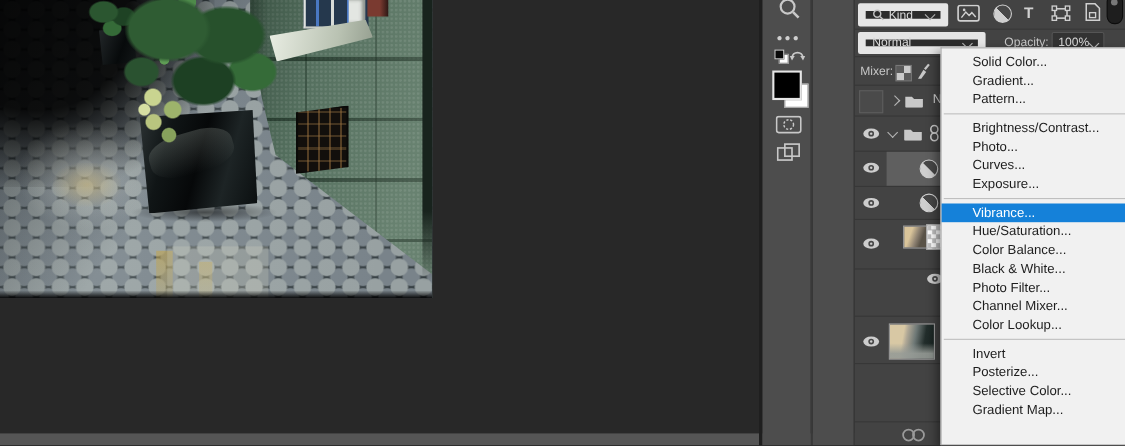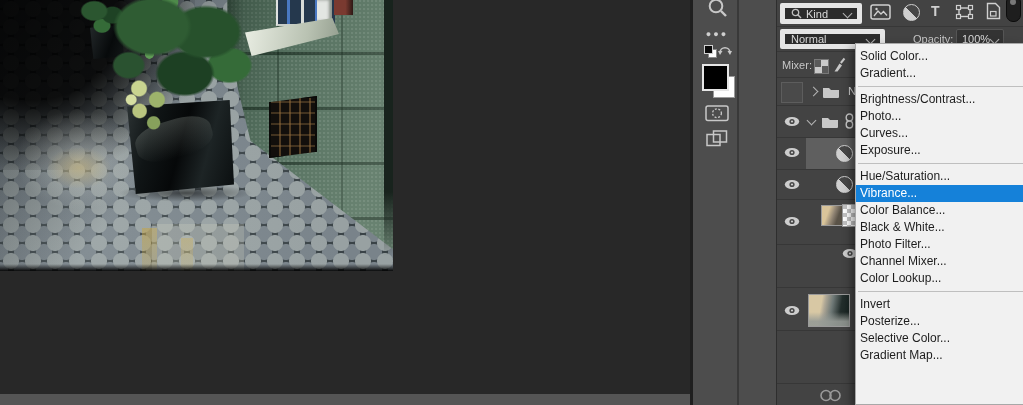--- a/index.html
+++ b/index.html
@@ -107,21 +107,21 @@
   .tool{left:703px;width:28px;height:24px;display:flex;align-items:center;justify-content:center;}
   .dots{color:#cfcfcf;font-size:9px;letter-spacing:2px;}
   .fg-swatch{left:702px;top:64px;width:23px;height:23px;background:#000;border:2px solid #e6e6e6;z-index:3;}
   .bg-swatch{left:713px;top:76px;width:20px;height:20px;background:#fff;border:1px solid #9a9a9a;z-index:2;}
   .mini-fg{left:704px;top:45px;width:7px;height:7px;background:#0a0a0a;border:1px solid #d0d0d0;z-index:2;}
   .mini-bg{left:708px;top:49px;width:7px;height:7px;background:#fdfdfd;border:1px solid #8a8a8a;}
 
   
   #panel{left:777px;top:0;width:246px;height:405px;background:#434343;}
   .hline{left:777px;width:246px;height:1px;background:#373737;}
-  .field{background:#2c2c2c;border:5px solid #e5e5e5;border-radius:2px;
+  .field{background:#2c2c2c;border:7px solid #e5e5e5;border-radius:2px;
          color:#d8d8d8;font-size:11px;display:flex;align-items:center;}
   .chev{width:6px;height:6px;border-right:1.5px solid #b4b4b4;border-bottom:1.5px solid #b4b4b4;
         transform:rotate(45deg);display:inline-block;}
   .chev-right{transform:rotate(-45deg);}
   .plabel{color:#c6c6c6;font-size:11px;}
   .adj-circle{width:15px;height:15px;border-radius:50%;border:1px solid #d0d0d0;
       background:linear-gradient(45deg,#cfcfcf 49.5%,#474747 50%);display:inline-block;}
   .sel-row{left:806px;top:138px;width:217px;height:31px;background:#5f5f5f;}
   .dim-box{left:781px;top:82px;width:20px;height:19px;border:1px solid #5d5d5d;background:rgba(255,255,255,.04);}
   .thumb{border:1px solid #9a9a9a;}
@@ -138,21 +138,21 @@
     background:conic-gradient(#c9c9c9 25%, #5a5a5a 0 50%, #c9c9c9 0 75%, #5a5a5a 0);}
   .pill{left:1006px;top:-5px;width:13px;height:25px;border-radius:7px;background:#1e1e1e;border:1px solid #0c0c0c;}
   .pill:before{content:"";position:absolute;left:3px;top:3px;width:6px;height:6px;border-radius:50%;background:#787878;}
   .name-frag{left:848px;top:85px;width:7px;height:14px;overflow:hidden;color:#d6d6d6;font-size:11.5px;}
   #panel-bottom-line{top:383px;}
 
   
   #menu{left:855px;top:43px;width:168px;height:362px;background:#f1f1f1;
     border:1px solid #a8a8a8;border-right:none;box-shadow:-3px 4px 9px rgba(0,0,0,.45);
     padding-top:4px;box-sizing:border-box;z-index:50;}
-  .menu-item{height:17px;line-height:17px;padding-left:4px;font-size:12px;color:#1d1d1d;white-space:nowrap;cursor:default;}
+  .menu-item{height:17px;line-height:17px;padding-left:28px;font-size:12px;color:#1d1d1d;white-space:nowrap;cursor:default;}
   .menu-item.hl{background:#1581d9;color:#ffffff;}
   .menu-sep{border-top:1px solid #bfbfbf;margin:4px 0 4px 2px;height:0;}
 
   svg{display:block;}
 </style>
 </head>
 <body>
 
 <div id="app">
 
@@ -252,21 +252,21 @@
   <div class="r" style="left:985px;top:2px;">
     <svg width="16" height="18" viewBox="0 0 16 18">
       <path d="M2.5 1.5 h8 l4 4 v11 h-12 z" fill="none" stroke="#d0d0d0" stroke-width="1.4"></path>
       <rect x="5.5" y="9.5" width="5.5" height="4.5" fill="none" stroke="#d0d0d0" stroke-width="1.2"></rect>
     </svg>
   </div>
   <div class="pill r"></div>
 
   <div class="hline r" style="top:26px;"></div>
 
-  <div class="field r" style="left:780px;top:29px;width:105px;height:20px;box-sizing:border-box;padding:0 6px;align-items:center;">
+  <div class="field r" style="left:780px;top:29px;width:116px;height:20px;box-sizing:border-box;padding:0 6px;align-items:center;">
     <span>Normal</span>
     <span class="chev" style="margin-left:auto;"></span>
   </div>
   <div class="plabel r" style="left:913px;top:33px;">Opacity:</div>
   <div class="field r" style="left:956px;top:29px;width:48px;height:20px;box-sizing:border-box;padding:0 5px;border:1px solid #555;background:#333;">
     <span>100%</span>
     <span class="chev" style="margin-left:auto;"></span>
   </div>
 
   <div class="hline r" style="top:51px;"></div>
@@ -368,28 +368,29 @@
   <div class="r" style="left:818px;top:389px;">
     <svg width="26" height="13" viewBox="0 0 26 13">
       <circle cx="8" cy="6.5" r="5" fill="none" stroke="#9a9a9a" stroke-width="1.6"></circle>
       <circle cx="17" cy="6.5" r="5" fill="none" stroke="#9a9a9a" stroke-width="1.6"></circle>
     </svg>
   </div>
 
   <div id="menu" class="r">
     <div class="menu-item">Solid Color...</div>
     <div class="menu-item">Gradient...</div>
+    <div class="menu-item">Pattern...</div>
     <div class="menu-sep"></div>
     <div class="menu-item">Brightness/Contrast...</div>
     <div class="menu-item">Photo...</div>
     <div class="menu-item">Curves...</div>
     <div class="menu-item">Exposure...</div>
     <div class="menu-sep"></div>
+    <div class="menu-item hl">Vibrance...</div>
     <div class="menu-item">Hue/Saturation...</div>
-    <div class="menu-item hl">Vibrance...</div>
     <div class="menu-item">Color Balance...</div>
     <div class="menu-item">Black &amp; White...</div>
     <div class="menu-item">Photo Filter...</div>
     <div class="menu-item">Channel Mixer...</div>
     <div class="menu-item">Color Lookup...</div>
     <div class="menu-sep"></div>
     <div class="menu-item">Invert</div>
     <div class="menu-item">Posterize...</div>
     <div class="menu-item">Selective Color...</div>
     <div class="menu-item">Gradient Map...</div>

